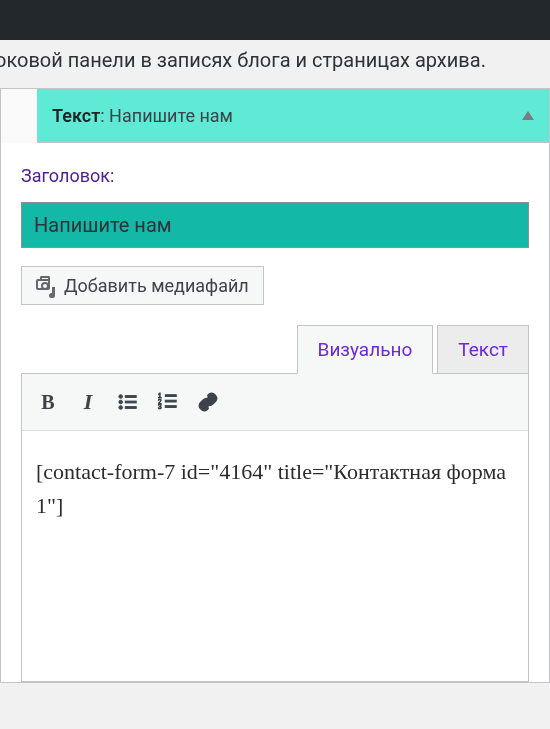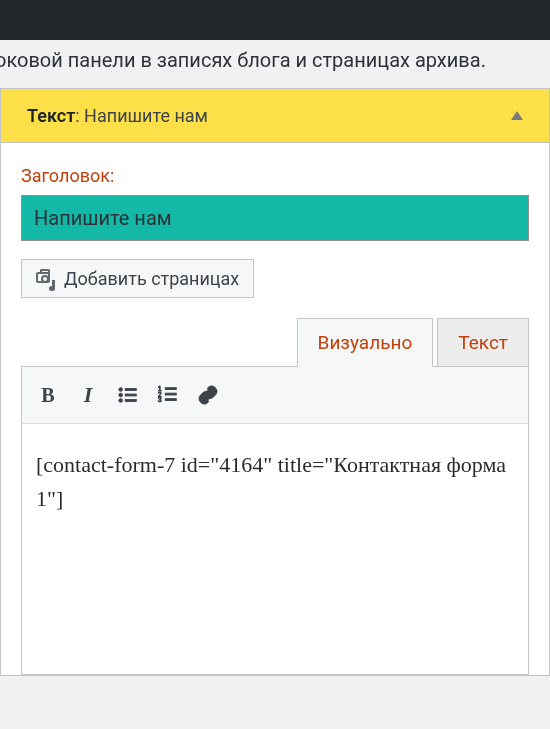--- a/index.html
+++ b/index.html
@@ -24,24 +24,25 @@
   }
   .widget {
     background: #fafafa;
     border: 1px solid #c3c4c7;
     margin-bottom: 10px;
   }
   .widget-header {
     display: flex;
     justify-content: space-between;
     align-items: center;
-    padding: 16px 26px;
-    background: #fde047;
+    padding: 16px 15px;
+    background: #5eead4;
     border-bottom: 1px solid #c3c4c7;
     cursor: pointer;
+    margin-left: 36px;
   }
   .widget-title-text {
     font-size: 18px;
     font-weight: 400;
     color: #3c434a;
   }
   .widget-title-text strong {
     font-weight: 600;
     color: #1d2327;
   }
@@ -50,22 +51,22 @@
     border-left: 6px solid transparent;
     border-right: 6px solid transparent;
     border-bottom: 9px solid #787c82;
   }
   .widget-body {
     padding: 22px 20px 0 20px;
     background: #fff;
   }
   .field-label {
     font-size: 18px;
-    color: #c2410c;
-    margin-bottom: 9px;
+    color: #4c1d95;
+    margin-bottom: 16px;
     display: block;
   }
   .title-input {
     width: 100%;
     font-size: 20px;
     padding: 10px 12px;
     border: 1px solid #8c8f94;
     background: #14b8a6;
     color: #2c3338;
     font-family: inherit;
@@ -129,21 +130,21 @@
     justify-content: flex-end;
     margin-top: 20px;
     gap: 0;
   }
   .tab {
     font-size: 19px;
     padding: 12px 20px;
     cursor: pointer;
     border: 1px solid #c3c4c7;
     background: #ececec;
-    color: #c2410c;
+    color: #6d28d9;
     position: relative;
     font-family: inherit;
   }
   .tab.active {
     background: #f6f7f7;
     border-bottom-color: #f6f7f7;
     z-index: 2;
   }
   .tab + .tab { margin-left: 4px; }
   .editor-wrap {
@@ -198,21 +199,21 @@
 
   <div class="widget-body">
     <label class="field-label">Заголовок:</label>
     <input type="text" class="title-input" value="Напишите нам" style="">
 
     <button class="media-btn">
       <span class="media-icon">
         <span class="cam"></span>
           <span class="note"></span>
       </span>
-      <span>Добавить страницах</span>
+      <span>Добавить медиафайл</span>
     </button>
 
     <div class="tabs-row">
       <button class="tab active">Визуально</button>
       <button class="tab">Текст</button>
     </div>
 
     <div class="editor-wrap">
       <div class="toolbar">
         <button class="tool-btn">

